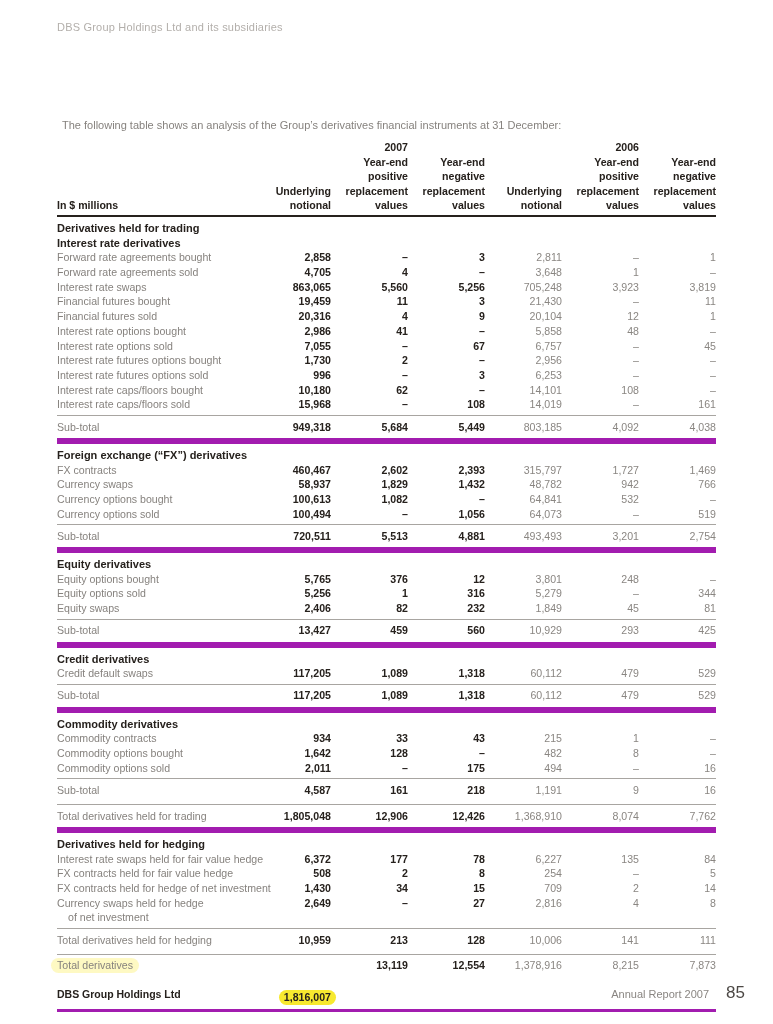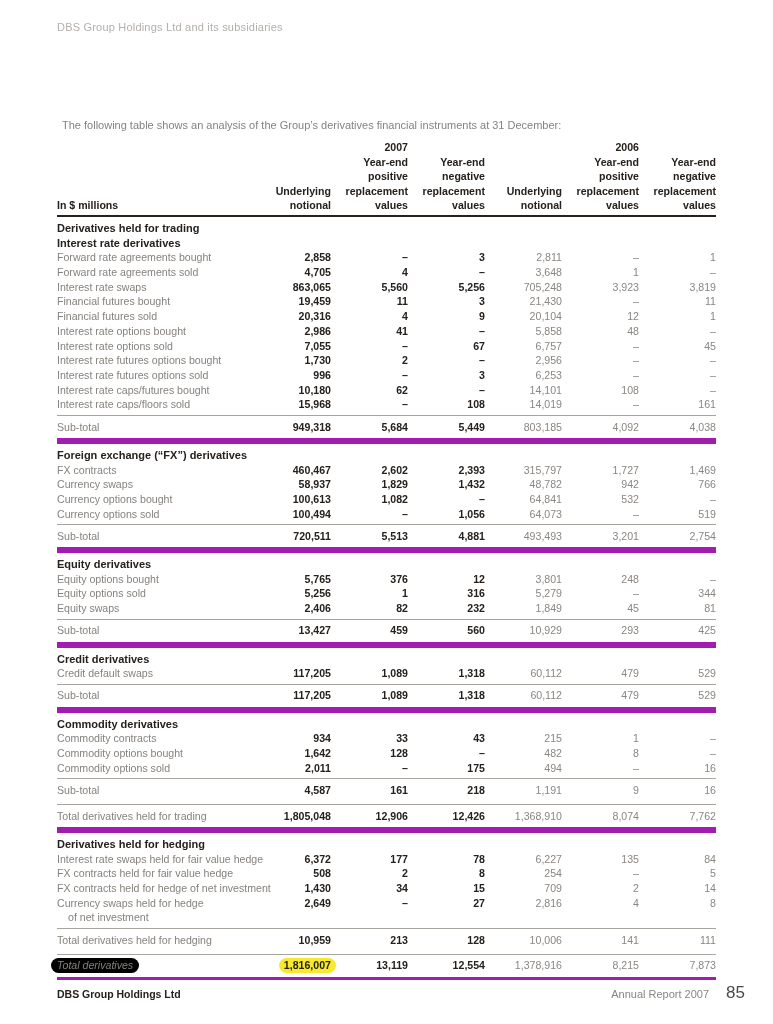--- a/index.html
+++ b/index.html
@@ -57,21 +57,21 @@
   .c-label{color:#86827e;white-space:nowrap;}
   .label2{color:#86827e;padding-left:11px;line-height:14.7px;}
   .c-val{text-align:right;white-space:nowrap;}
   .c-val.y2007{font-weight:bold;color:#26211d;}
   .c-val.y2006{color:#8a8682;}
 
   .hl{
     display:inline-block;border-radius:8px;
     padding:0 6px;margin-left:-6px;
   }
-  .c-val .hl{padding:0 5px;margin-right:-5px;margin-left:0;}
+  .c-val .hl{padding:0 5px;margin-right:-5px;margin-left:0;margin-top:32px;}
 
   .footer{
     position:absolute;left:57px;right:28px;top:983px;
     display:flex;justify-content:space-between;align-items:baseline;
   }
   .f-company{font-weight:bold;font-size:10.5px;color:#26211d;}
   .f-right{display:flex;align-items:baseline;gap:17px;}
   .f-report{font-size:11px;color:#8a8682;}
   .f-pagenum{font-size:17px;color:#4c4845;}
 </style>
@@ -209,21 +209,21 @@
           <div class="trow data">
             <div class="c-label"><span>Interest rate futures options sold</span></div>
             <div class="c-val y2007"><span>996</span></div>
             <div class="c-val y2007"><span>–</span></div>
             <div class="c-val y2007"><span>3</span></div>
             <div class="c-val y2006"><span>6,253</span></div>
             <div class="c-val y2006"><span>–</span></div>
             <div class="c-val y2006"><span>–</span></div>
           </div>
           <div class="trow data">
-            <div class="c-label"><span>Interest rate caps/futures bought</span></div>
+            <div class="c-label"><span>Interest rate caps/floors bought</span></div>
             <div class="c-val y2007"><span>10,180</span></div>
             <div class="c-val y2007"><span>62</span></div>
             <div class="c-val y2007"><span>–</span></div>
             <div class="c-val y2006"><span>14,101</span></div>
             <div class="c-val y2006"><span>108</span></div>
             <div class="c-val y2006"><span>–</span></div>
           </div>
           <div class="trow data">
             <div class="c-label"><span>Interest rate caps/floors sold</span></div>
             <div class="c-val y2007"><span>15,968</span></div>
@@ -440,21 +440,21 @@
           <div class="trow total">
             <div class="c-label"><span>Total derivatives held for hedging</span></div>
             <div class="c-val y2007"><span>10,959</span></div>
             <div class="c-val y2007"><span>213</span></div>
             <div class="c-val y2007"><span>128</span></div>
             <div class="c-val y2006"><span>10,006</span></div>
             <div class="c-val y2006"><span>141</span></div>
             <div class="c-val y2006"><span>111</span></div>
           </div>
           <div class="trow total">
-            <div class="c-label"><span class="hl" style="background: #000000; font-style: italic;">Total derivatives</span></div>
+            <div class="c-label"><span class="hl" style="background: #fef9c3;">Total derivatives</span></div>
             <div class="c-val y2007"><span class="hl" style="background: rgb(247, 233, 47);">1,816,007</span></div>
             <div class="c-val y2007"><span>13,119</span></div>
             <div class="c-val y2007"><span>12,554</span></div>
             <div class="c-val y2006"><span>1,378,916</span></div>
             <div class="c-val y2006"><span>8,215</span></div>
             <div class="c-val y2006"><span>7,873</span></div>
           </div>
         </div>
       </div>
   </div>

